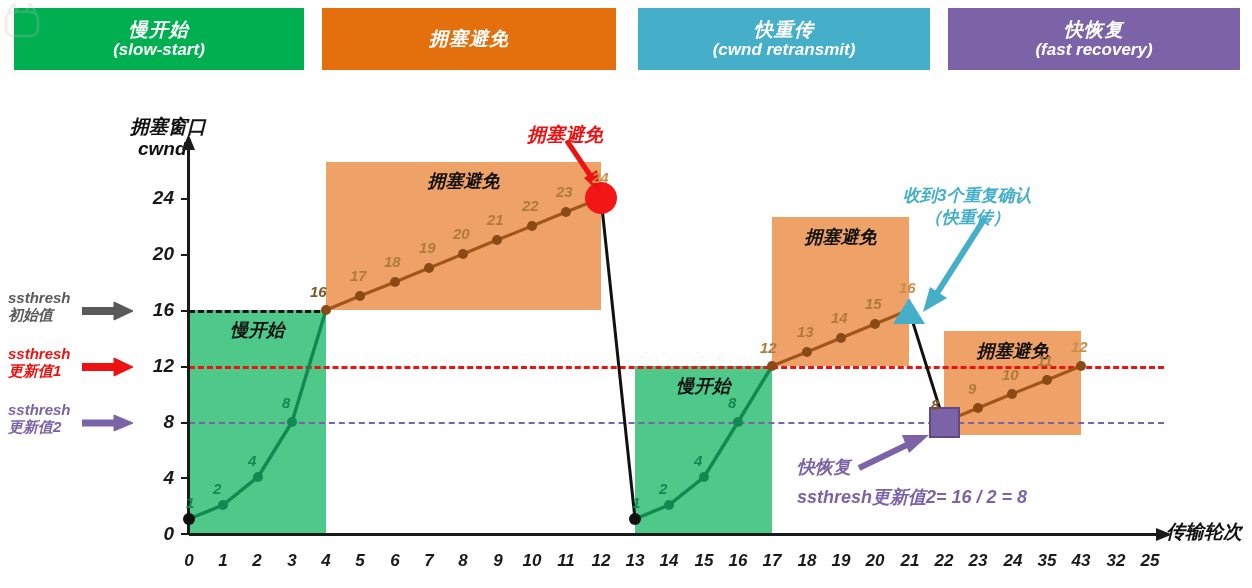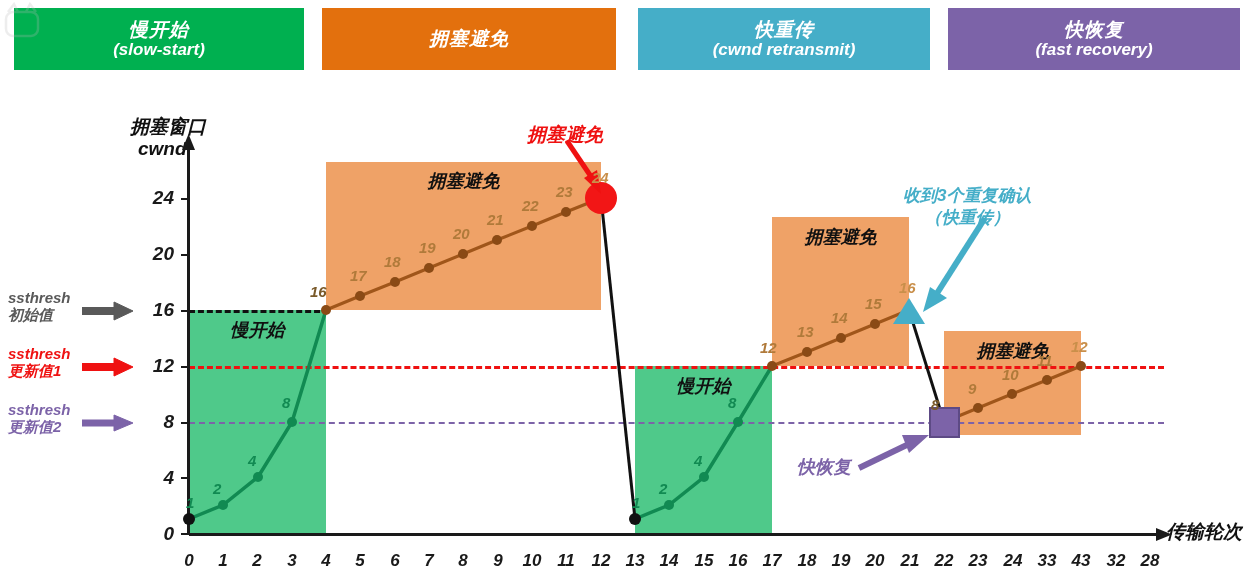--- a/index.html
+++ b/index.html
@@ -123,24 +123,24 @@
     <div class="xlab" style="left:691px;top:455px;">15</div>
     <div class="xlab" style="left:725px;top:455px;">16</div>
     <div class="xlab" style="left:759px;top:455px;">17</div>
     <div class="xlab" style="left:794px;top:455px;">18</div>
     <div class="xlab" style="left:828px;top:455px;">19</div>
     <div class="xlab" style="left:862px;top:455px;">20</div>
     <div class="xlab" style="left:897px;top:455px;">21</div>
     <div class="xlab" style="left:931px;top:455px;">22</div>
     <div class="xlab" style="left:965px;top:455px;">23</div>
     <div class="xlab" style="left:1000px;top:455px;">24</div>
-    <div class="xlab" style="left:1034px;top:455px;">33</div>
+    <div class="xlab" style="left:1034px;top:455px;">35</div>
     <div class="xlab" style="left:1068px;top:455px;">43</div>
     <div class="xlab" style="left:1103px;top:455px;">32</div>
-    <div class="xlab" style="left:1137px;top:455px;">28</div>
+    <div class="xlab" style="left:1137px;top:455px;">25</div>
 
     <svg width="1252" height="492">
 
       <polyline fill="none" stroke="#118a52" stroke-width="3.5" points="189,423 223,409 258,381 292,326 326,214"></polyline>
 
       <polyline fill="none" stroke="#a0561a" stroke-width="3" points="326,214 360,200 395,186 429,172 463,158 497,144 532,130 566,116 601,102"></polyline>
 
       <polyline fill="none" stroke="#111111" stroke-width="3" points="601,102 635,423"></polyline>
 
       <polyline fill="none" stroke="#118a52" stroke-width="3.5" points="635,423 669,409 704,381 738,326 772,270"></polyline>
@@ -264,20 +264,21 @@
     <div class="note" style="left:624px;top:50px;color:#ef1111;font-size:18px;">
     </div>
 
     <div class="note" style="left:903px;top:89px;color:#45aec8;font-size:17px;text-align:center;">
       <div>收到3个重复确认</div>
       <div>（快重传）</div>
     </div>
 
     <div class="note" style="left:797px;top:360px;color:#7c63a8;font-size:18px;">快恢复</div>
     <div class="note" style="left:797px;top:390px;color:#7c63a8;font-size:18px;">
+      <div>ssthresh更新值2= 16 / 2 = 8</div>
     </div>
 
   </div>
 
   <svg class="wm" viewBox="0 0 44 40">
     <path d="M8 12 L14 4 L18 12 M36 12 L30 4 L26 12" stroke="#bbb" stroke-width="2.5" fill="none"></path>
     <rect x="6" y="12" width="32" height="24" rx="7" stroke="#bbb" stroke-width="2.5" fill="none"></rect>
   </svg>
 
 </div>

